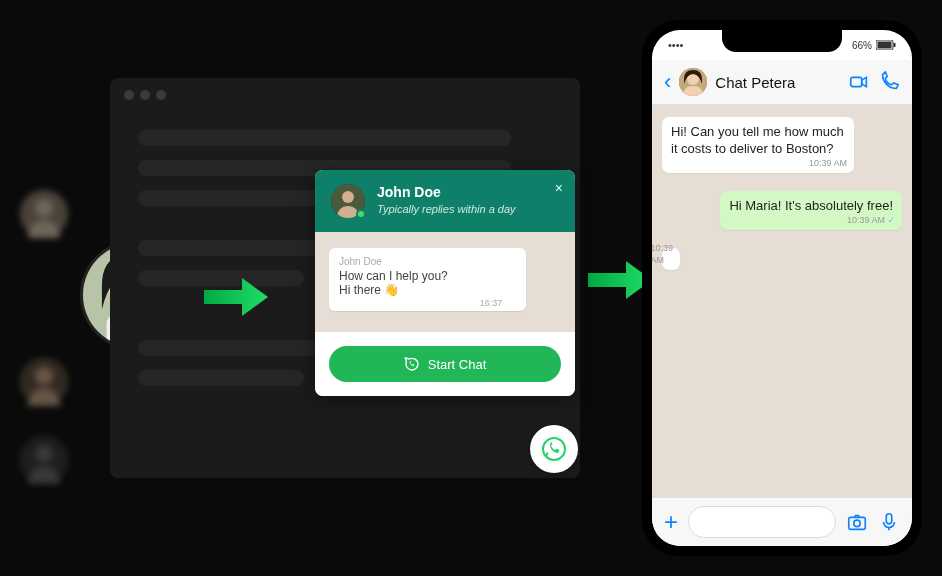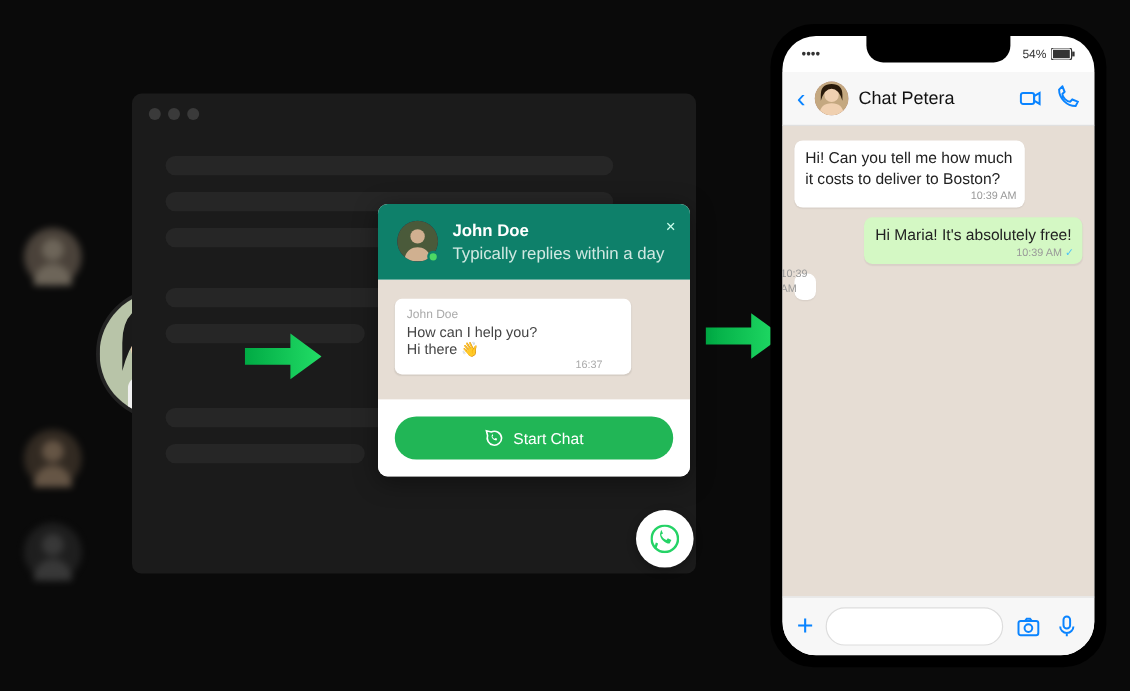--- a/index.html
+++ b/index.html
@@ -33,21 +33,21 @@
 .widget {
   position:absolute; left: 315px; top: 170px; width: 260px;
   background:#fff; border-radius:8px; box-shadow:0 4px 20px rgba(0,0,0,.4);
   overflow:hidden;
 }
 .widget-head { background:#0e806a; padding:14px 16px; display:flex; align-items:flex-start; gap:12px; position:relative; }
 .widget-close { position:absolute; top:10px; right:12px; color:#cfe; font-size:14px; cursor:pointer; }
 .w-avatar { width:34px; height:34px; border-radius:50%; background:#334; position:relative; overflow:hidden; flex-shrink:0; }
 .presence-dot { position:absolute; bottom:-1px; right:-1px; width:10px; height:10px; border-radius:50%; background:#4cd964; border:2px solid #0e806a; }
 .widget-name { color:#fff; font-size:14px; font-weight:600; }
-.widget-sub { color:#d0e8e2; font-size:14px; margin-top:3px; }
+.widget-sub { color:#d0e8e2; font-size:11px; margin-top:3px;font-style:italic; }
 .widget-body { background:#e6ddd4; padding:16px 14px 12px; min-height:100px; }
 .bubble { background:#fff; border-radius:6px; padding:8px 10px 14px; font-size:12px; color:#444; position:relative; max-width:85%; box-shadow:0 1px 1px rgba(0,0,0,.08); }
 .bubble .sender { color:#aaa; font-size:10px; margin-bottom:2px; }
 .bubble .time { position:absolute; bottom:3px; right:24px; font-size:9px; color:#aaa; }
 .widget-foot { background:#fff; padding:14px; }
 .start-btn { width:100%; background:#21b656; color:#fff; border:none; border-radius:20px; padding:10px; font-size:13px; font-weight:500; display:flex; align-items:flex-end; justify-content:center; gap:8px; cursor:pointer; }
 .wa-icon { width:16px; height:16px; }
 
 
 .fab { position:absolute; left:530px; top:425px; width:48px; height:48px; border-radius:50%; background:#fff; display:flex; align-items:center; justify-content:center; box-shadow:0 2px 8px rgba(0,0,0,.3); cursor:pointer; }
@@ -57,21 +57,21 @@
 .phone { position:absolute; right:20px; top:20px; width:280px; height:536px; background:#000; border-radius:36px; padding:10px; }
 .phone-screen { width:100%; height:100%; background:#fff; border-radius:28px; overflow:hidden; position:relative; display:flex; flex-direction:column; }
 .notch { position:absolute; top:0; left:50%; transform:translateX(-50%); width:120px; height:22px; background:#000; border-radius:0 0 14px 14px; z-index:10; }
 .statusbar { height:30px; display:flex; justify-content:space-between; align-items:center; padding:0 16px; font-size:11px; color:#333; }
 .statusbar .right { display:flex; align-items:center; gap:4px; font-size:10px; }
 .chat-header { display:flex; align-items:center; padding:8px 12px; border-bottom:1px solid #e0e0e0; background:#f7f7f7; gap:8px; }
 .back-chev { color:#0a84ff; font-size:22px; font-weight:300; cursor:pointer; }
 .h-avatar { width:28px; height:28px; border-radius:50%; background:#a76; overflow:hidden; }
 .h-name { flex:1; font-size:15px; color:#111; }
 .h-icon { color:#0a84ff; width:22px; height:22px; cursor:pointer; }
-.chat-body { flex:1; background:#e6ddd4; padding:12px 10px; display:flex; flex-direction:column; gap:8px; }
+.chat-body { flex:1; background:#e6ddd4; padding:12px 10px; display:flex; flex-direction:column; gap:18px; }
 .msg { max-width:80%; padding:7px 9px 15px; border-radius:7px; font-size:13px; line-height:1.3; position:relative; box-shadow:0 1px 1px rgba(0,0,0,.06); }
 .msg .mtime { position:absolute; bottom:3px; right:7px; font-size:9px; color:#999; }
 .msg.in { background:#fff; align-self:flex-start; color:#222; }
 .msg.out { background:#d4f8c4; align-self:flex-end; color:#222; }
 .msg.out .mtime::after { content:" ✓"; color:#4fc3f7; }
 .chat-input { display:flex; align-items:center; gap:10px; padding:8px 12px; border-top:1px solid #e0e0e0; background:#f7f7f7; }
 .plus { color:#0a84ff; font-size:24px; font-weight:300; cursor:pointer; }
 .input-pill { flex:1; height:32px; border:1px solid #ddd; border-radius:16px; background:#fff; }
 .ci-icon { color:#0a84ff; width:22px; height:22px; cursor:pointer; }
 </style>
@@ -200,21 +200,21 @@
       <path d="M4 20l1.5-4.5" stroke="#25d366" stroke-width="2"></path>
     </svg>
 </div>
 
 <div class="phone">
   <div class="phone-screen">
     <div class="notch"></div>
     <div class="statusbar">
       <span>••••</span>
       <span class="right">
-        <span>54%</span>
+        <span>66%</span>
         <svg width="20" height="10">
             <rect x="0" y="0" width="17" height="10" rx="2" fill="none" stroke="#333"></rect>
             <rect x="1.5" y="1.5" width="14" height="7" fill="#333"></rect>
             <rect x="17.5" y="3" width="2" height="4" fill="#333"></rect>
           </svg>
       </span>
     </div>
     <div class="chat-header">
       <span class="back-chev">‹</span>
       <div class="h-avatar">

